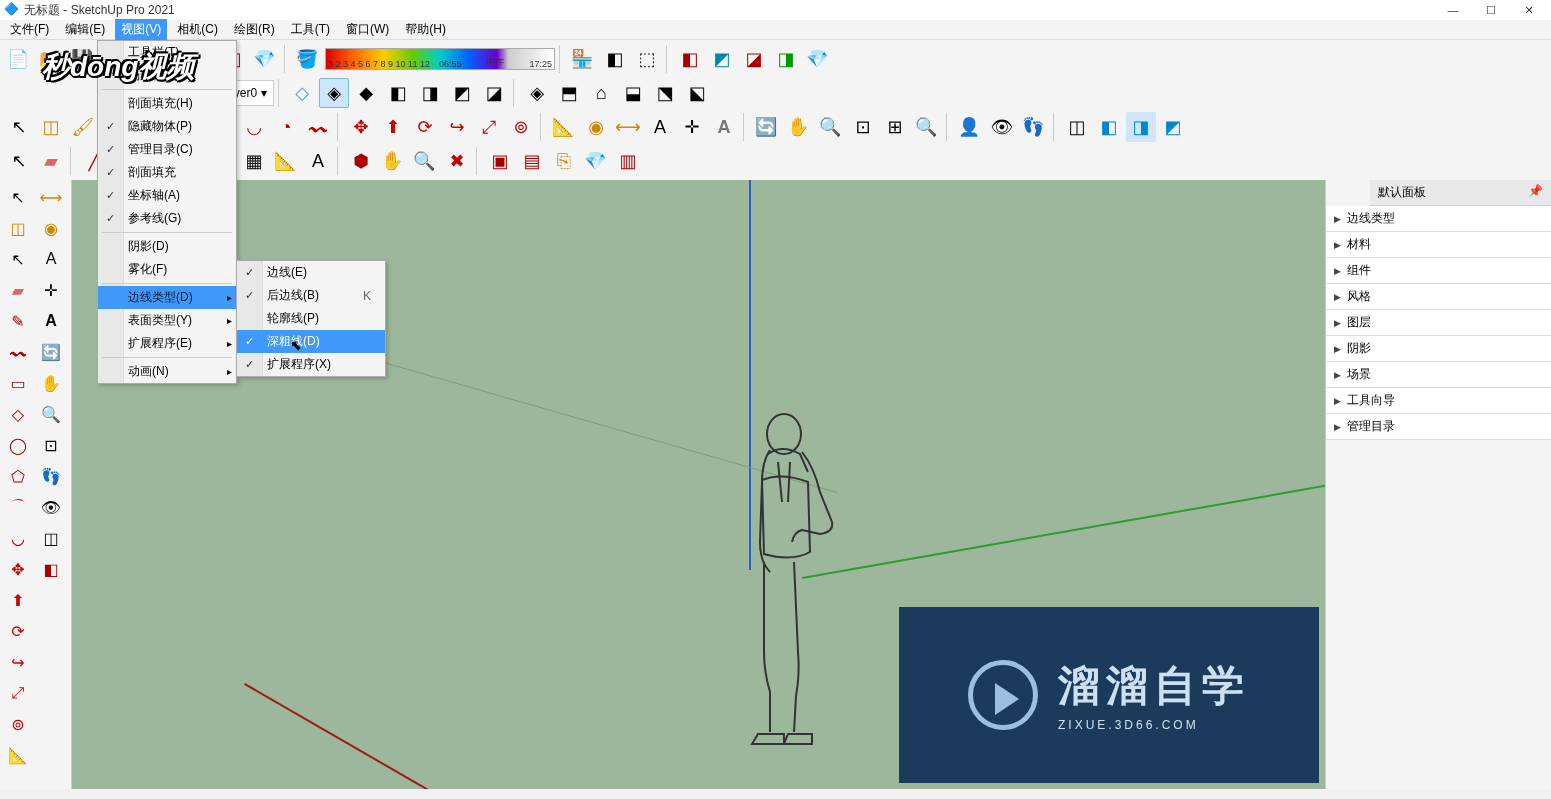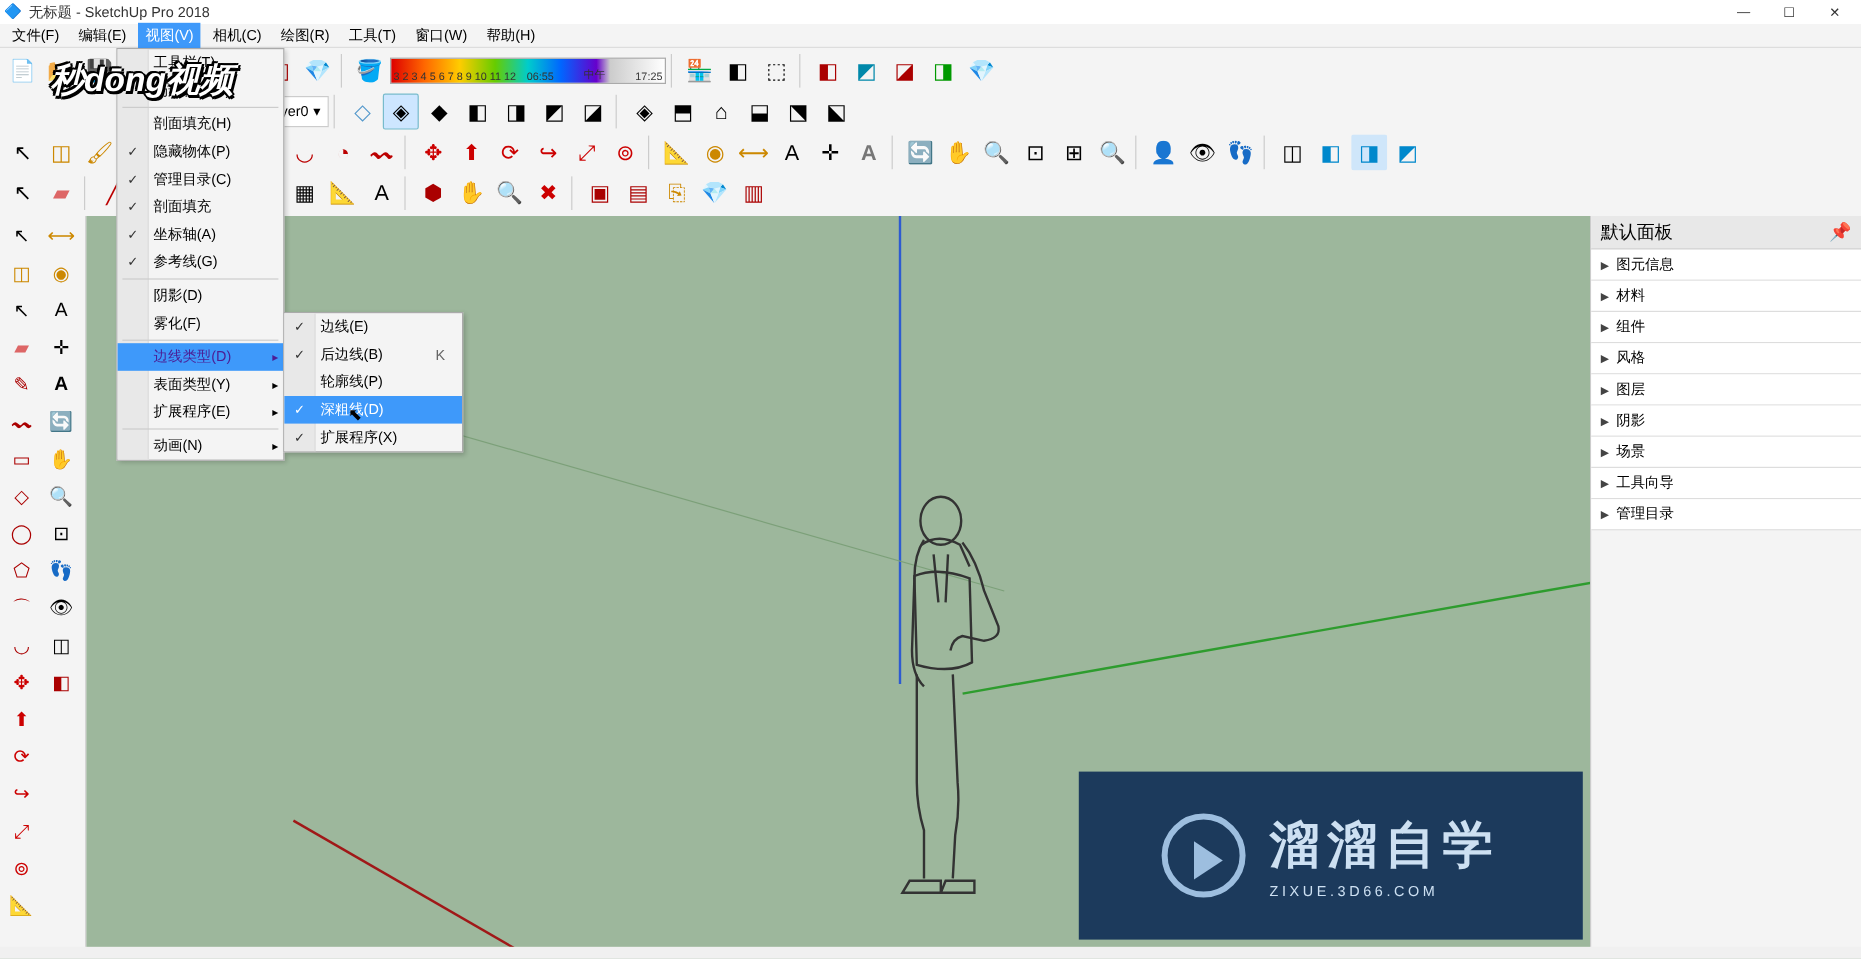--- a/index.html
+++ b/index.html
@@ -20,40 +20,40 @@
 .tb-btn { width: 30px; height: 30px; display: flex; align-items: center; justify-content: center; border: 1px solid transparent; font-size: 18px; border-radius: 2px; }
 .tb-sep { width: 5px; height: 28px; border-left: 1px solid #ccc; margin: 0 2px; }
 .layer-box { display: flex; align-items: center; gap: 4px; border: 1px solid #ccc; padding: 2px 6px; background: #fff; font-size: 12px; height: 26px; }
 .gradient-box { width: 230px; height: 22px; background: linear-gradient(to right, #d00 0%, #f60 12%, #fc0 25%, #6c0 38%, #0cc 50%, #06f 62%, #60c 75%, #ccc 80%, #fff 100%); border: 1px solid #aaa; font-size: 9px; display: flex; align-items: flex-end; padding: 0 2px; gap: 2px; color: #333; }
 
 .main-area { display: flex; height: calc(100% - 20px - 20px - 150px); position: relative; }
 .left-tools { width: 72px; background: #f4f4f4; border-right: 1px solid #ccc; display: flex; flex-direction: column; flex-wrap: wrap; align-content: flex-start; gap: 1px; padding: 2px; }
 .left-tools .lt { width: 32px; height: 30px; display: flex; align-items: center; justify-content: center; border: 1px solid transparent; }
 .viewport { flex: 1; background: #9db79c; position: relative; overflow: hidden; }
 .right-panel { width: 226px; background: #f4f4f4; border-left: 1px solid #ccc; }
-.right-panel .panel-title { background: #e8e8e8; padding: 4px 8px; font-size: 15px; border-bottom: 1px solid #ccc; display: flex; justify-content: space-between; }
+.right-panel .panel-title { background: #e8e8e8; padding: 4px 8px; font-size: 12px; border-bottom: 1px solid #ccc; display: flex; justify-content: space-between; margin-left: 44px; }
 .right-panel .panel-item { background: #fff; padding: 4px 8px; font-size: 12px; border-bottom: 1px solid #ddd; display: flex; align-items: center; gap: 6px; }
 .right-panel .panel-item .tri { font-size: 9px; color: #444; }
 
 
 .dropdown { position: absolute; background: #f4f4f4; border: 1px solid #aaa; box-shadow: 2px 2px 4px rgba(0,0,0,.2); font-size: 12px; z-index: 100; }
 .dropdown .dd-item { display: flex; align-items: center; padding: 3px 20px 3px 30px; position: relative; min-width: 140px; white-space: nowrap; }
 .dropdown .dd-item.highlighted { background: #3e99fa; color: #fff; }
 .dropdown .dd-item .check { position: absolute; left: 8px; font-size: 11px; color: #333; }
 .dropdown .dd-item.highlighted .check { color: #fff; }
 .dropdown .dd-item .arrow { position: absolute; right: 6px; font-size: 10px; }
 .dropdown .dd-item .shortcut { position: absolute; right: 14px; color: #666; }
 .dropdown .dd-sep { height: 1px; background: #ccc; margin: 2px 4px; }
 .dd-checkcol { position: absolute; left: 0; top: 0; bottom: 0; width: 26px; background: #e8e8e8; border-right: 1px solid #ddd; z-index: -1; }
-.dropdown .dd-item.highlighted-parent { background: #3e99fa; color: #4c1d95; }
+.dropdown .dd-item.highlighted-parent { background: #3e99fa; color: #0f172a; }
 
 
 .wm-left { position: absolute; top: 48px; left: 42px; z-index: 200; font-weight: 900; font-size: 28px; color: #fff;
   text-shadow: 2px 0 #000, -2px 0 #000, 0 2px #000, 0 -2px #000, 2px 2px #000, -2px -2px #000; font-style: italic; }
-.wm-bottom { position: absolute; right: 6px; bottom: 6px; width: 420px; height: 140px; background: #1c3a5c;
+.wm-bottom { position: absolute; right: 6px; bottom: 6px; width: 420px; height: 176px; background: #1c3a5c;
   display: flex; align-items: center; justify-content: center; gap: 20px; z-index: 60; }
 .wm-bottom .circle { width: 70px; height: 70px; border: 5px solid #9dbedf; border-radius: 50%; position: relative; }
 .wm-bottom .circle::after { content: ""; position: absolute; left: 22px; top: 18px; border-left: 24px solid #9dbedf; border-top: 16px solid transparent; border-bottom: 16px solid transparent; }
 .wm-bottom .txt { color: #cde0f2; }
 .wm-bottom .big { font-size: 42px; font-weight: 700; letter-spacing: 6px; }
 .wm-bottom .small { font-size: 12px; letter-spacing: 3px; margin-top: 4px; }
 
 
 .axis { position: absolute; background: transparent; }
 .axis-blue { top: -40px; left: 677px; width: 2px; height: 430px; background: #2d5bd1; }
@@ -65,21 +65,21 @@
 .figure { position: absolute; left: 640px; top: 232px; }
 .figure svg { width: 155px; height: 340px; }
 
 .cursor { position: absolute; left: 290px; top: 337px; font-size: 14px; z-index: 300; color: #000; pointer-events: none; }
 </style>
 </head>
 <body>
 
 <div class="title-bar">
   <span class="icon">🔷</span>
-  <span class="title">无标题 - SketchUp Pro 2018</span>
+  <span class="title">无标题 - SketchUp Pro 2021</span>
   <div class="win-controls">
     <div>—</div>
     <div>☐</div>
     <div>✕</div>
   </div>
 </div>
 
 <div class="menu-bar">
   <div class="menu-item">文件(F)</div>
   <div class="menu-item">编辑(E)</div>
@@ -277,21 +277,21 @@
     </div>
   </div>
 
   <div class="right-panel">
     <div class="panel-title">
       <span>默认面板</span>
       <span>📌</span>
     </div>
     <div class="panel-item">
         <span class="tri">▶</span>
-        <span>图元信息</span>
+        <span>边线类型</span>
       </div>
     <div class="panel-item">
         <span class="tri">▶</span>
         <span>材料</span>
       </div>
     <div class="panel-item">
         <span class="tri">▶</span>
         <span>组件</span>
       </div>
     <div class="panel-item">

